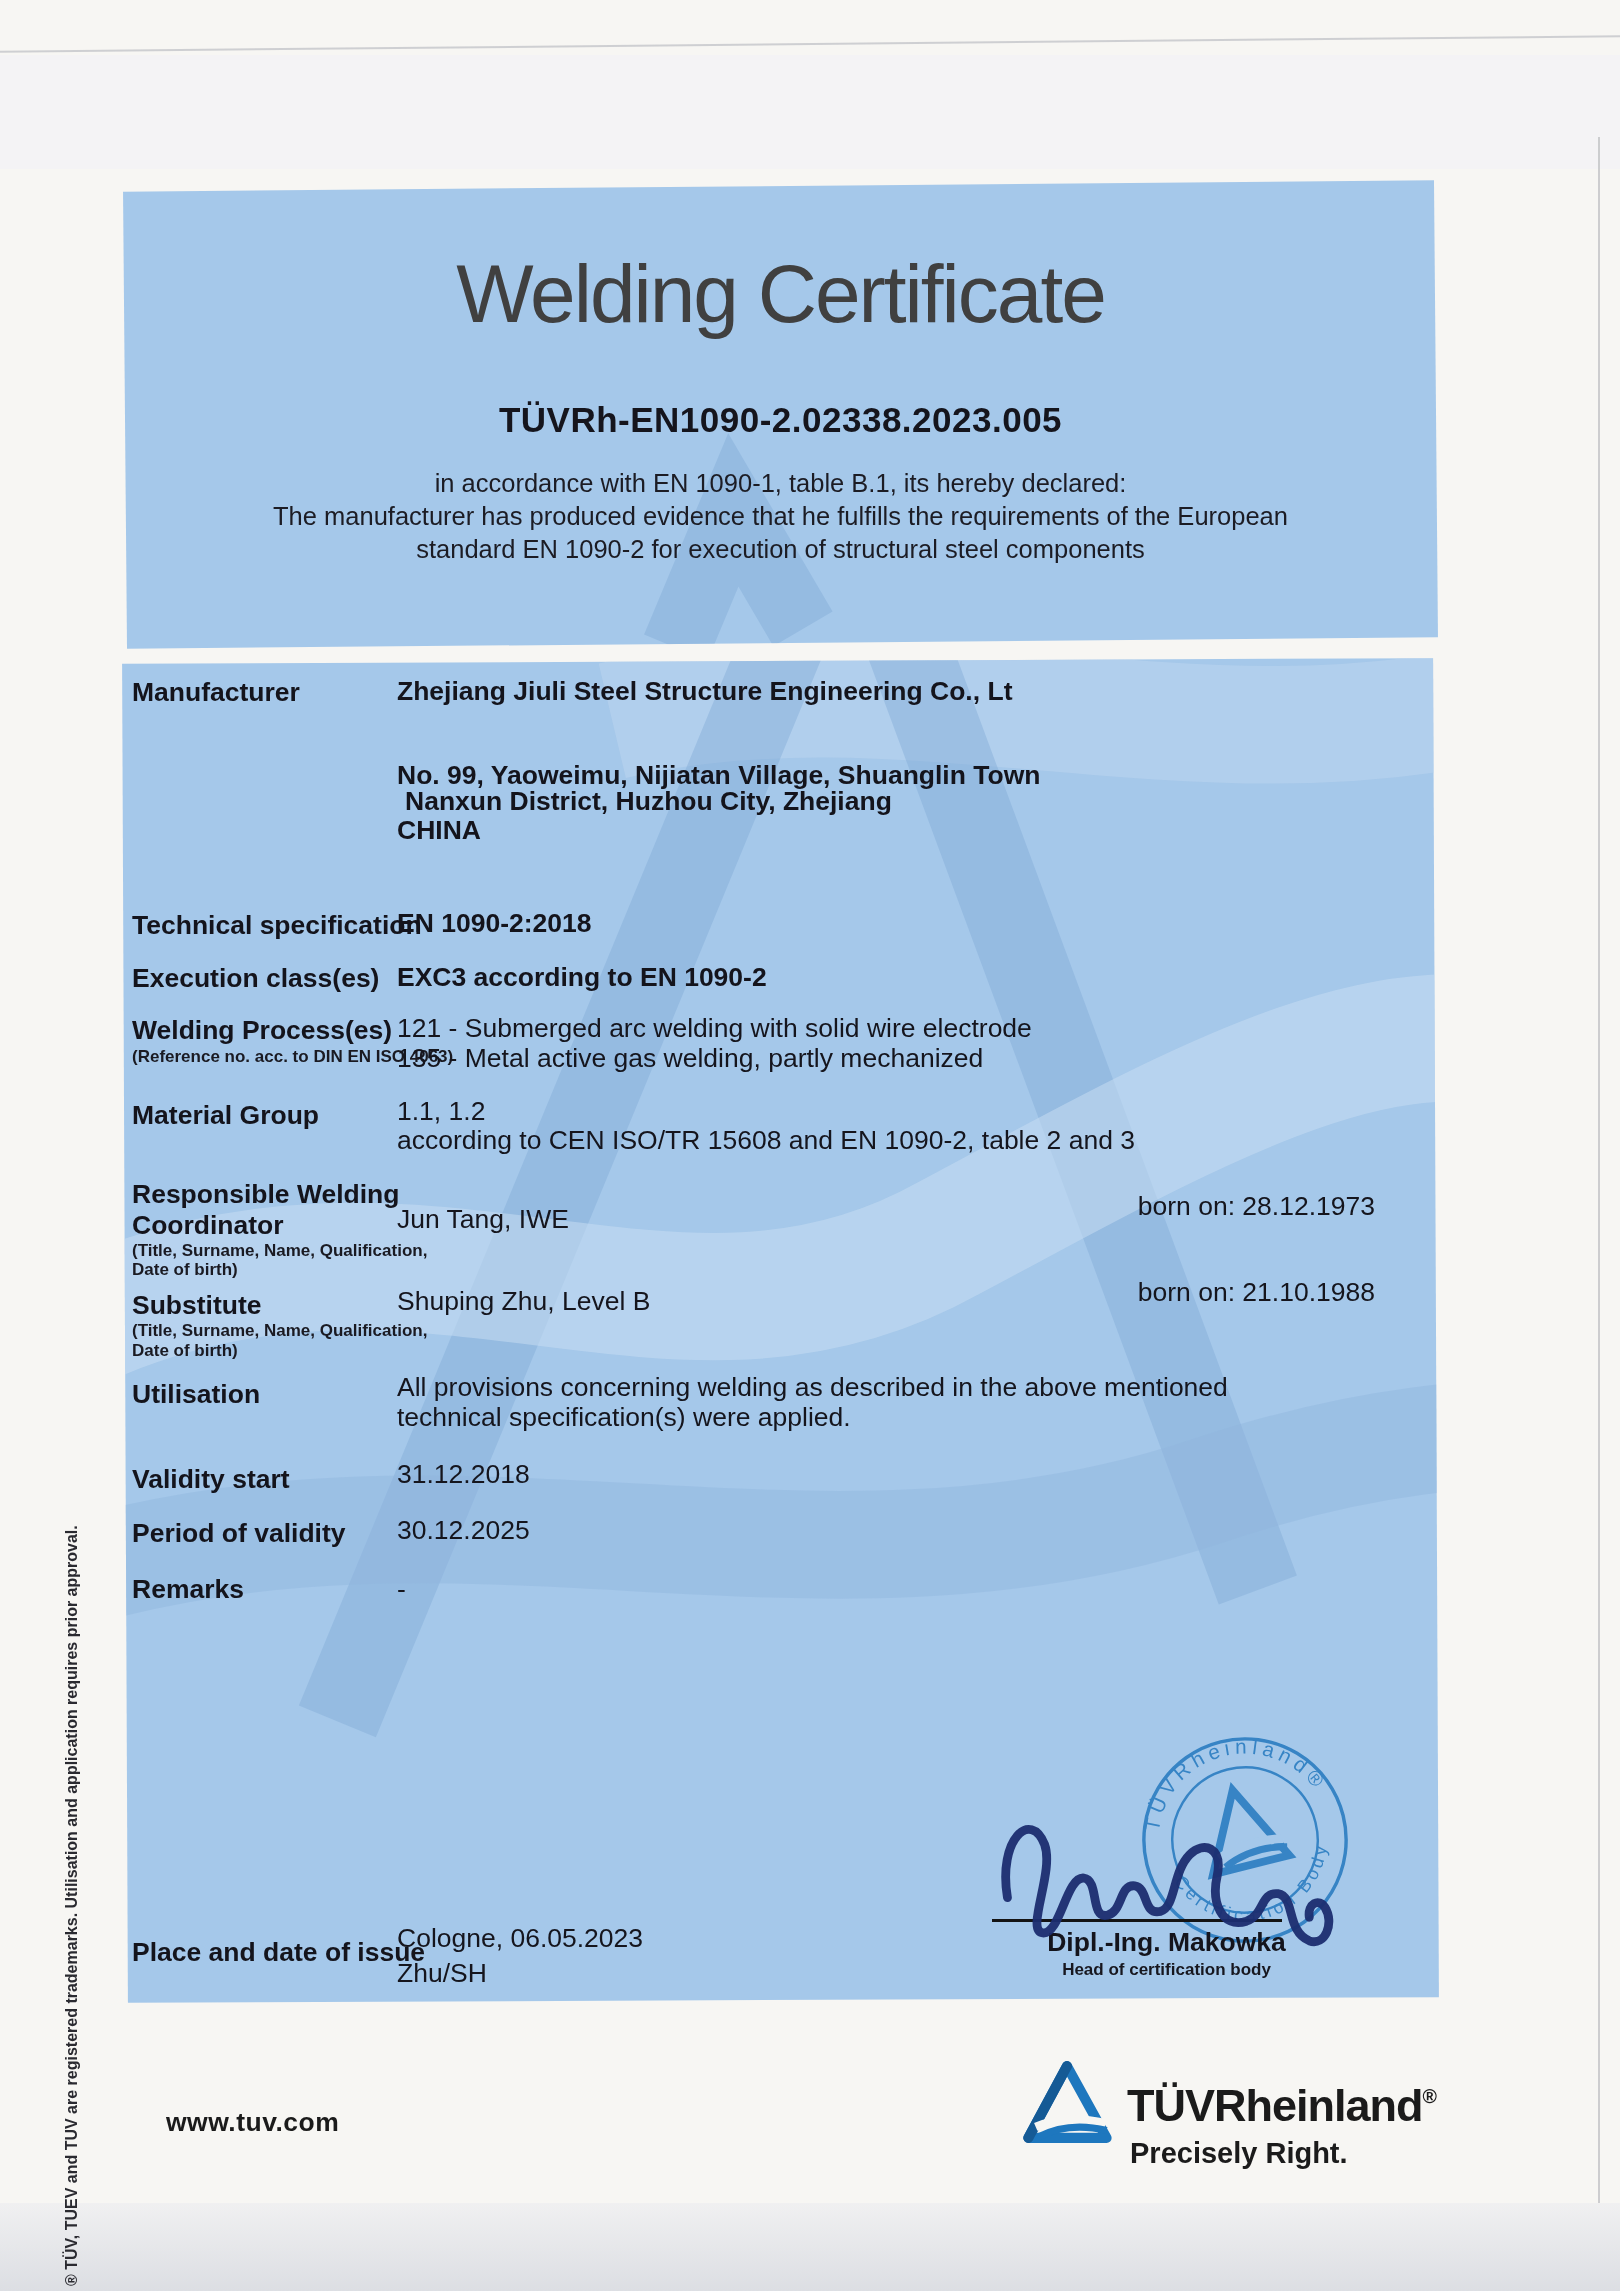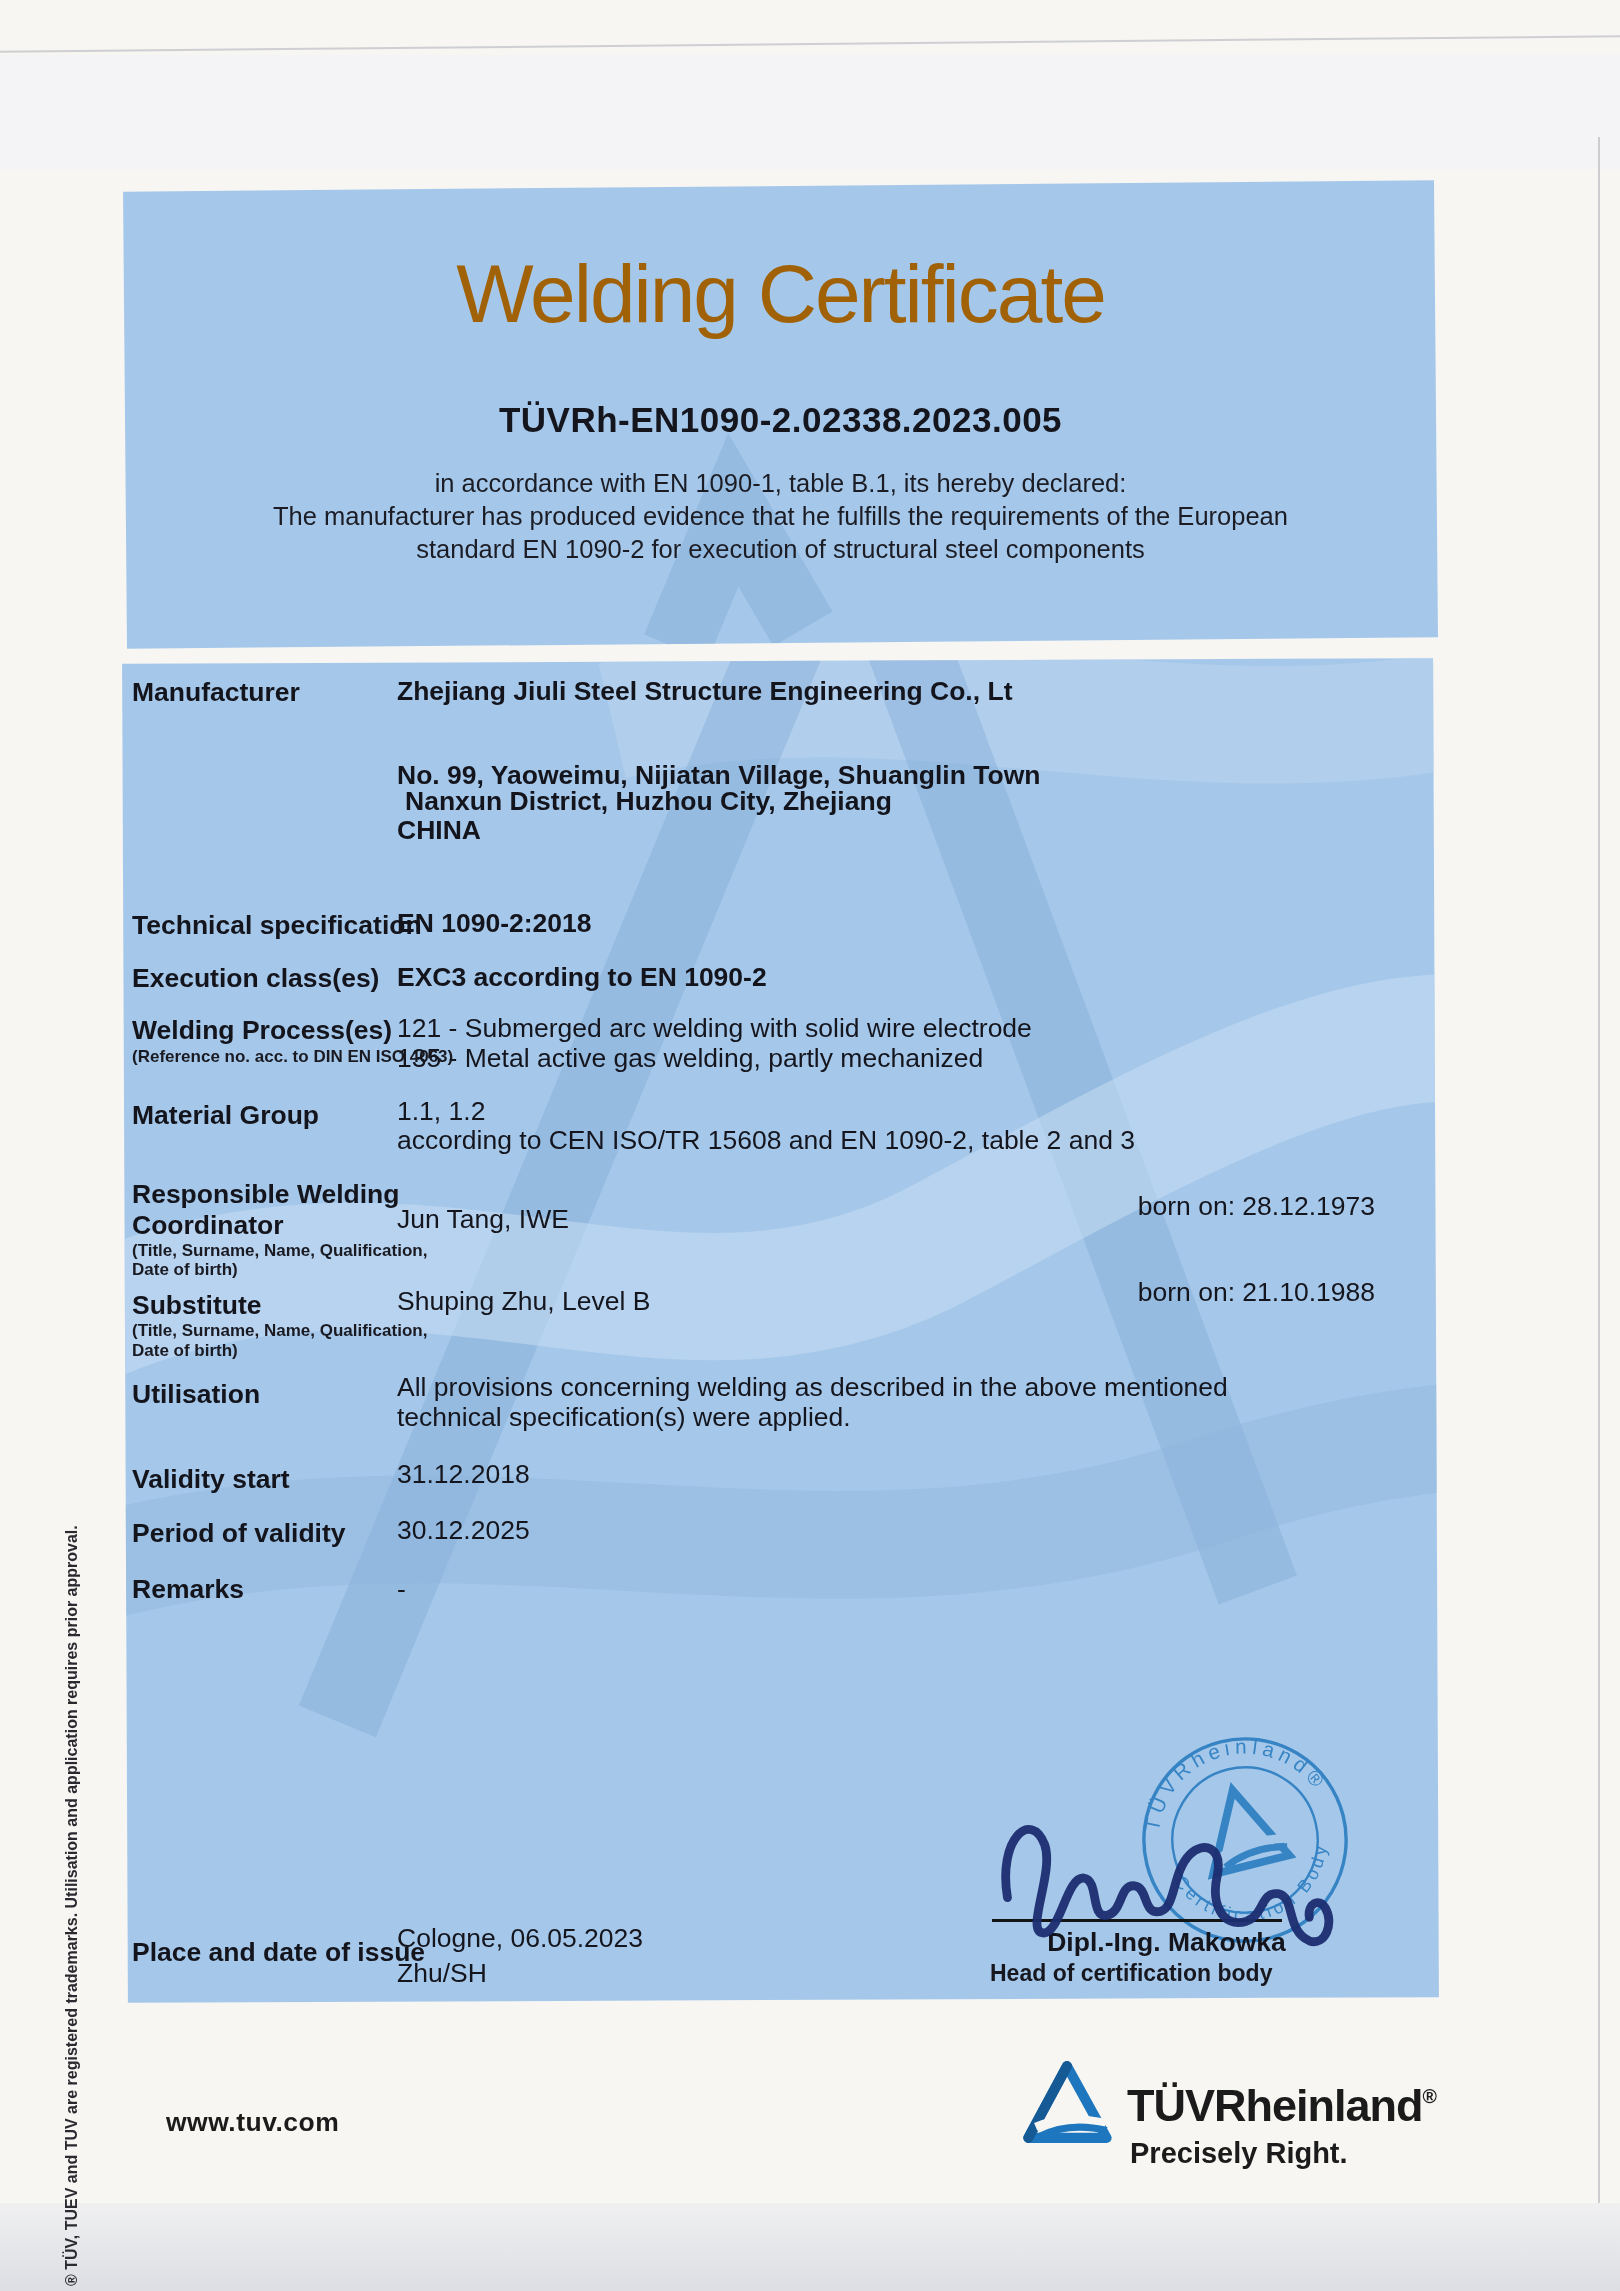--- a/index.html
+++ b/index.html
@@ -16,21 +16,21 @@
 
   
   .panel { position:absolute; left:125px; width:1311px; background:#a5c8ea; overflow:hidden; z-index:2; }
   #panel-header { top:186px; height:457px; transform:rotate(-0.5deg); }
   #panel-body   { top:661px; height:1339px; transform:rotate(-0.25deg); }
   .wm { position:absolute; left:0; top:0; }
 
   
   .t { position:absolute; z-index:5; }
   .center { left:125px; width:1311px; text-align:center; }
-  #title { top:247px; font-size:82px; font-weight:500; letter-spacing:-2px; color:#a16207; }
+  #title { top:247px; font-size:82px; font-weight:500; letter-spacing:-2px; color:#404040; }
   #cert-number { top:400px; font-size:35px; font-weight:700; letter-spacing:0.5px; color:#15151d; }
   .decl { font-size:25.5px; color:#1c1c24; }
   #decl1 { top:469px; } #decl2 { top:502px; } #decl3 { top:535px; }
 
   .lbl { position:absolute; left:132px; z-index:5; font-size:26.5px; font-weight:700; color:#14141c; }
   .sub { position:absolute; left:132px; z-index:5; font-size:17px; font-weight:600; color:#1a1a22; }
   .val { position:absolute; left:397px; z-index:5; font-size:26.5px; color:#15151d; }
   .valb { position:absolute; left:397px; z-index:5; font-size:26.5px; font-weight:700; color:#14141c; }
   .born { position:absolute; right:245px; z-index:5; font-size:26.5px; color:#15151d; }
 
@@ -50,21 +50,21 @@
   #lbl-validity { top:1464px; } #val-validity { top:1459px; }
   #lbl-period { top:1518px; } #val-period { top:1515px; }
   #lbl-remarks { top:1574px; } #val-remarks { top:1574px; }
   #lbl-issue { top:1937px; } #val-issue1 { top:1923px; } #val-issue2 { top:1958px; }
 
   
   #stamp { position:absolute; left:1137px; top:1732px; width:216px; height:216px; z-index:5; transform:rotate(-14deg); opacity:.92; }
   #signature-svg { position:absolute; left:980px; top:1782px; width:392px; height:196px; z-index:7; }
   #sig-line { position:absolute; left:992px; top:1919px; width:290px; height:2.9px; background:#141414; z-index:6; }
   #sig-name { position:absolute; left:990px; width:353px; top:1927px; text-align:center; font-size:26.5px; font-weight:700; color:#14141c; z-index:6; }
-  #sig-role { position:absolute; left:990px; width:353px; top:1960px; font-size:23px; font-weight:700; color:#17171f; z-index:6; }
+  #sig-role { position:absolute; left:990px; width:353px; top:1960px; text-align:center; font-size:17px; font-weight:700; color:#17171f; z-index:6; }
 
   
   #website { position:absolute; left:166px; top:2107px; font-size:26.5px; font-weight:700; letter-spacing:0.5px; color:#1b1b1b; z-index:5; }
   #brand-logo { position:absolute; left:1021px; top:2060px; width:92px; height:84px; z-index:5; }
   #brand-line { position:absolute; left:1127px; top:2080px; z-index:5; font-size:45px; font-weight:700; letter-spacing:-1px; color:#1b1b1b; }
   #brand-line sup { font-size:19.6px; font-weight:700; vertical-align:17.6px; }
   #tagline { position:absolute; left:1130px; top:2137px; z-index:5; font-size:29px; font-weight:700; color:#1b1b1b; }
 
   
   #side-note { position:absolute; left:63px; top:2286px; width:1010px; transform:rotate(-90deg); transform-origin:0 0; font-size:16px; font-weight:700; color:#2a2a30; z-index:5; }

